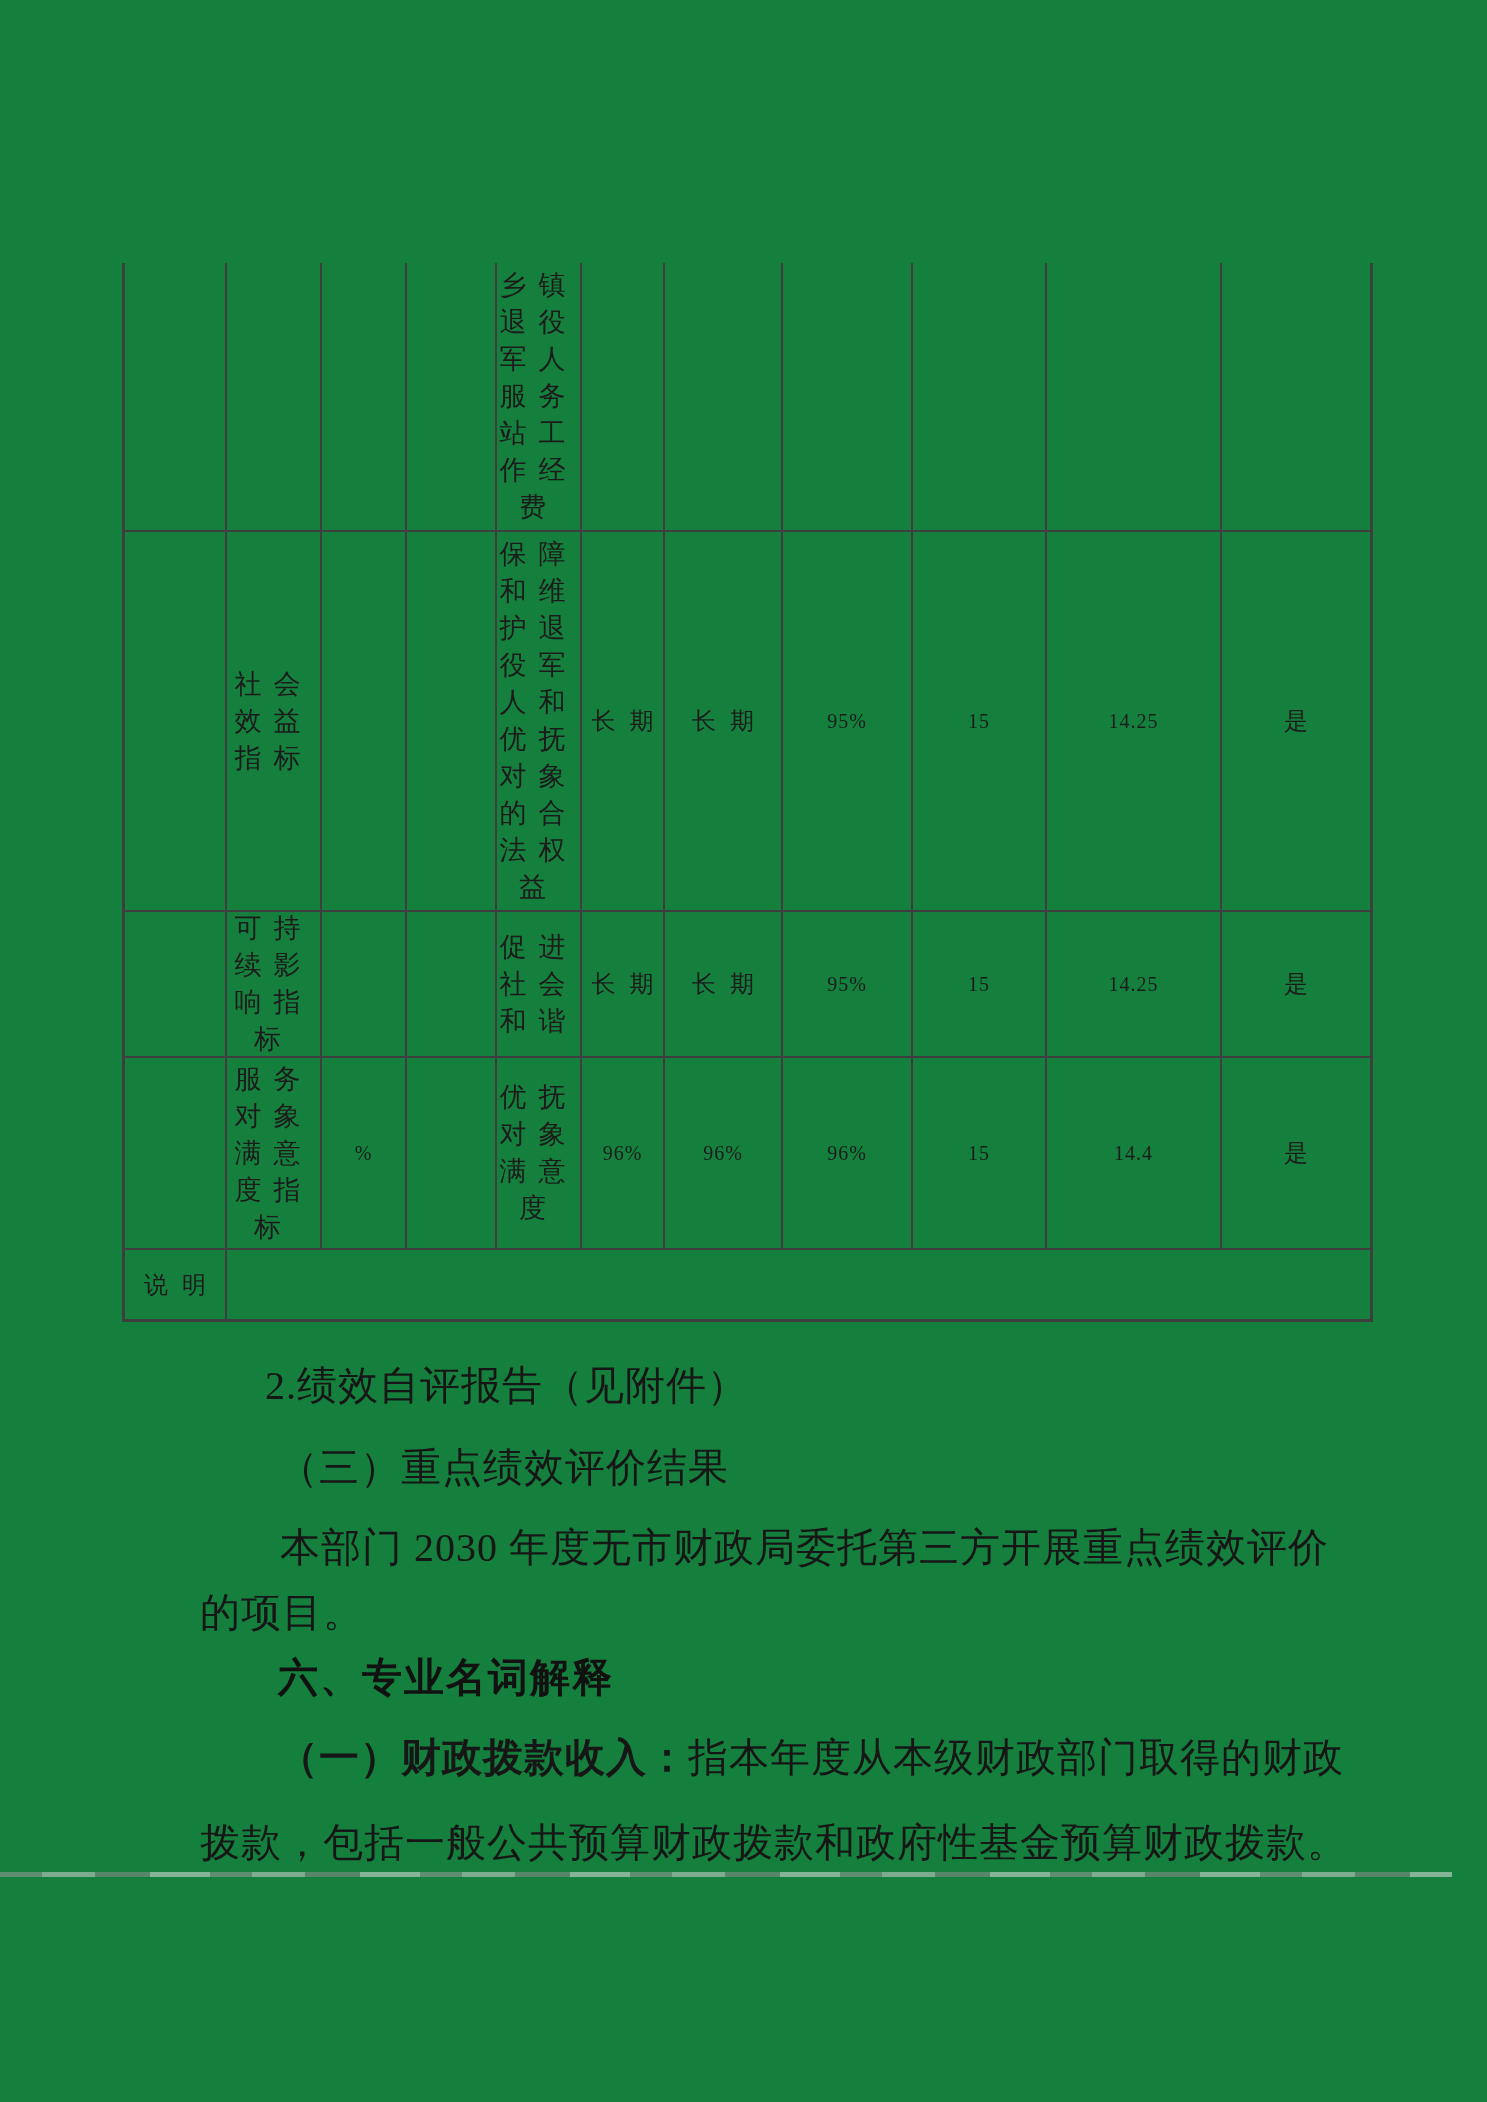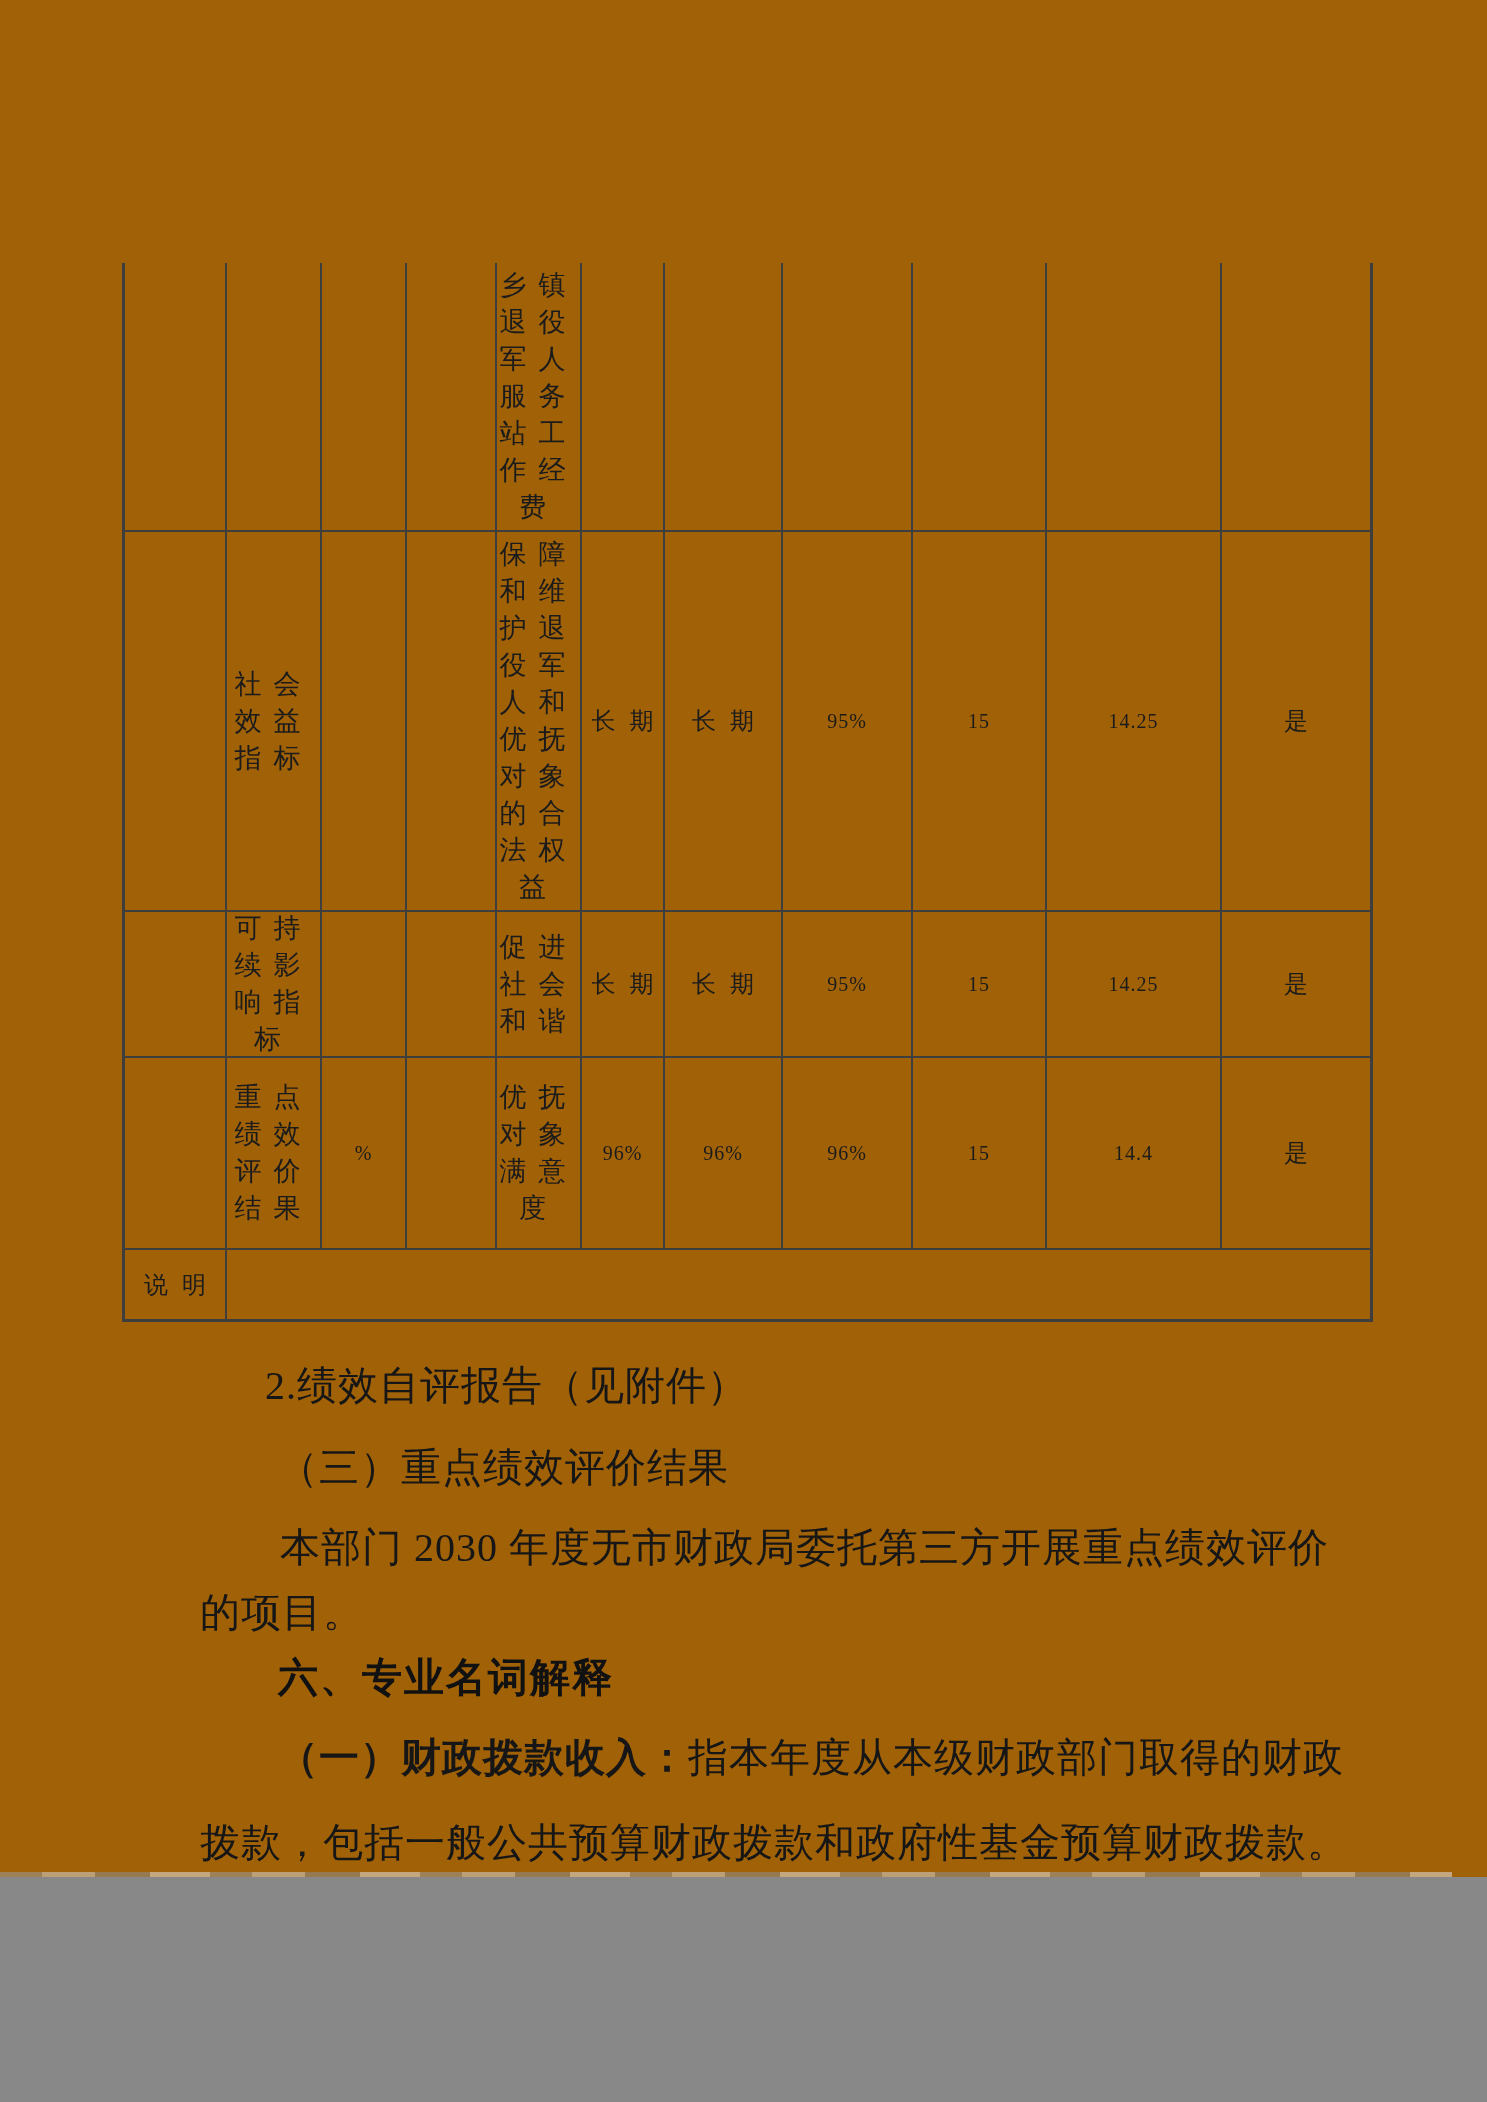--- a/index.html
+++ b/index.html
@@ -1,16 +1,16 @@
 <!DOCTYPE html>
 <html><head>
 <meta charset="utf-8">
 <style>
   html,body{margin:0;padding:0;background:#888;}
-  .page{position:relative;width:1487px;height:1877px;background:#a16207;overflow:hidden;
+  .page{position:relative;width:1487px;height:2102px;background:#15803d;overflow:hidden;
         font-family:"Liberation Serif","DejaVu Serif",serif;color:#1b1b1b;}
   
   .tbl{position:absolute;left:122px;top:263px;display:grid;
        grid-template-columns:105px 95px 85px 90px 85px 83px 118px 130px 134px 175px 151px;
        grid-template-rows:269px 380px 146px 192px 72px;}
   .c{box-sizing:border-box;border-right:2px solid #3e3e3e;border-bottom:2px solid #3e3e3e;
      display:flex;align-items:center;justify-content:center;overflow:hidden;}
   .cl{border-left:3px solid #3e3e3e;}
   .cr{border-right:3px solid #3e3e3e;}
   .bb{border-bottom:3px solid #3e3e3e;text-align:center;}
@@ -134,21 +134,21 @@
         <span class="num">14.25</span>
       </div>
     <div class="c cr">
         <span class="sp">是</span>
       </div>
 
     <div class="c cl">
         <span></span>
       </div>
     <div class="c">
-        <span class="wrap2">重点绩效评价结果</span>
+        <span class="wrap2">服务对象满意度指标</span>
       </div>
     <div class="c">
         <span class="num">%</span>
       </div>
     <div class="c">
         <span></span>
       </div>
     <div class="c">
         <span class="wrap2">优抚对象满意度</span>
       </div>

